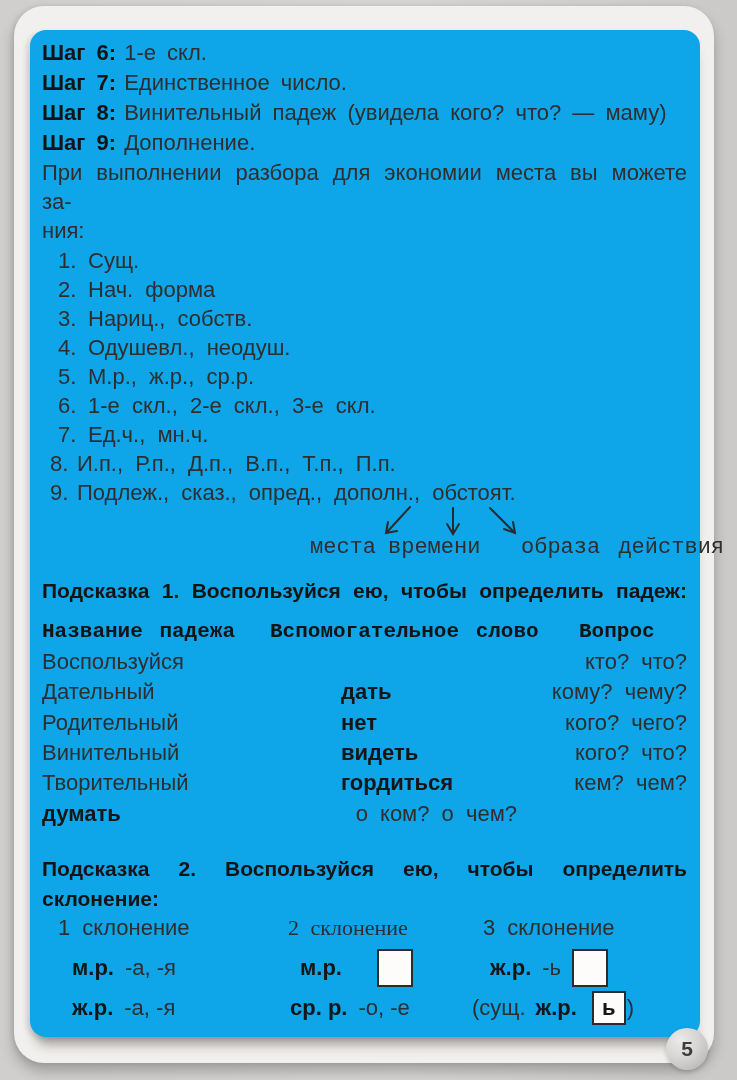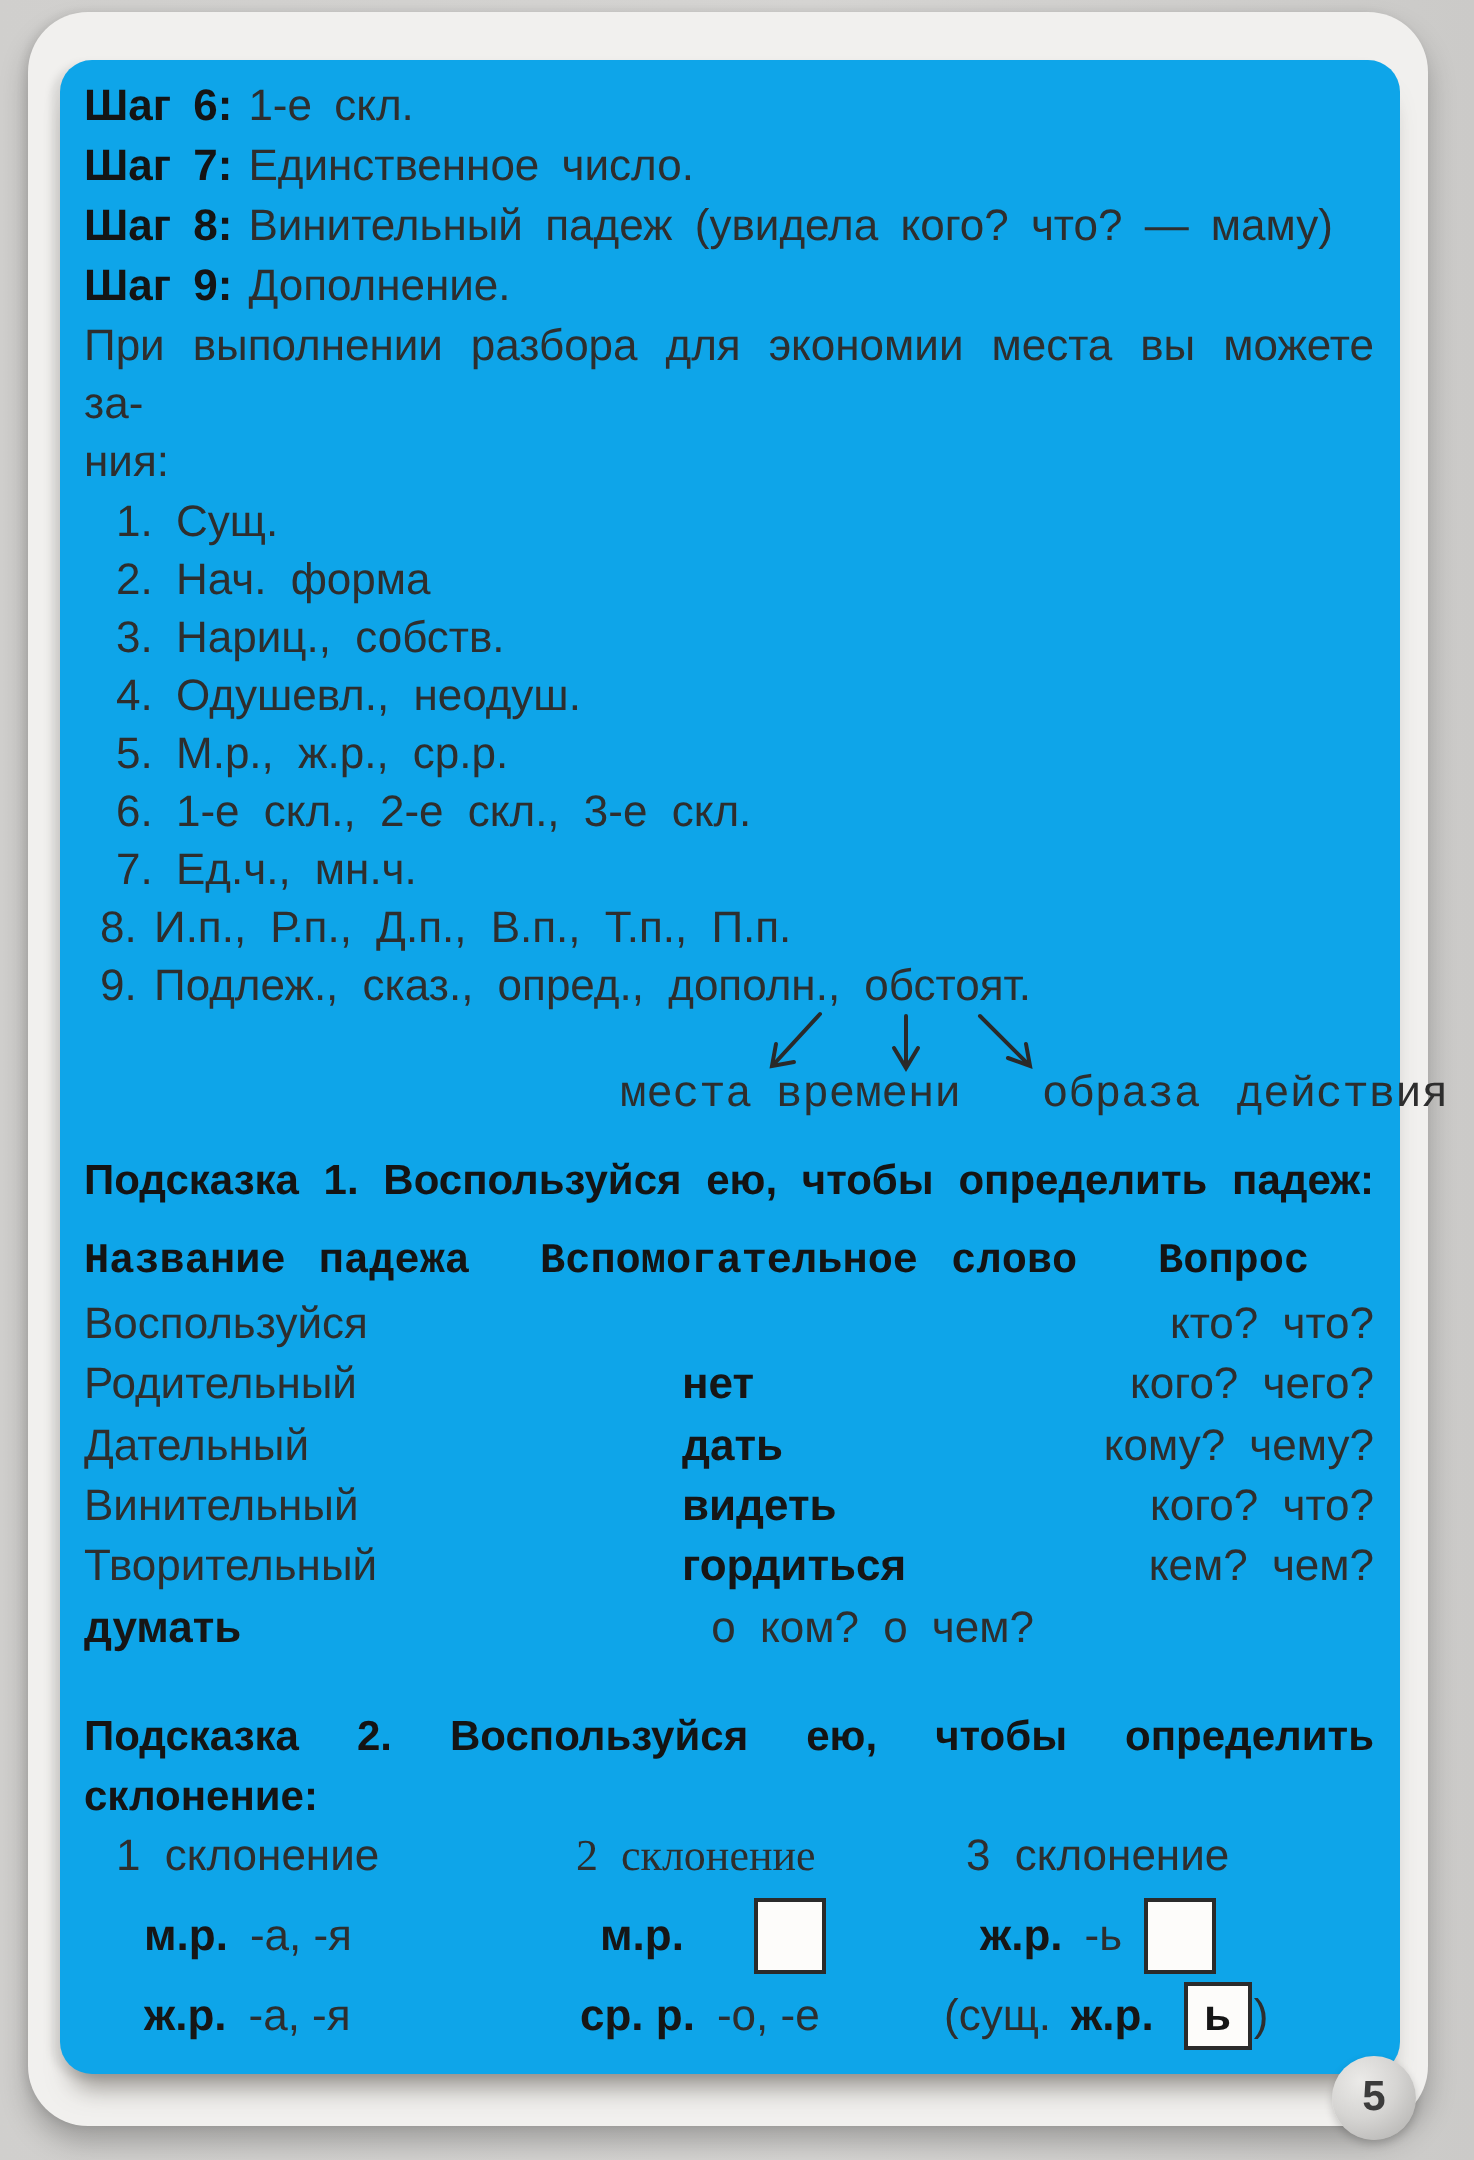--- a/index.html
+++ b/index.html
@@ -139,28 +139,28 @@
         <span class="h1h-2">Вспомогательное слово</span>
         <span class="h1h-3">Вопрос</span>
       </div>
       <div>
         <div class="h1-row">
             <span class="h1-case">Воспользуйся</span>
             <span class="h1-word"></span>
             <span class="h1-q">кто? что?</span>
           </div>
         <div class="h1-row">
+            <span class="h1-case">Дательный</span>
+            <span class="h1-word">дать</span>
+            <span class="h1-q">кому? чему?</span>
+          </div>
+        <div class="h1-row">
             <span class="h1-case">Родительный</span>
             <span class="h1-word">нет</span>
             <span class="h1-q">кого? чего?</span>
-          </div>
-        <div class="h1-row">
-            <span class="h1-case">Дательный</span>
-            <span class="h1-word">дать</span>
-            <span class="h1-q">кому? чему?</span>
           </div>
         <div class="h1-row">
             <span class="h1-case">Винительный</span>
             <span class="h1-word">видеть</span>
             <span class="h1-q">кого? что?</span>
           </div>
         <div class="h1-row">
             <span class="h1-case">Творительный</span>
             <span class="h1-word">гордиться</span>
             <span class="h1-q">кем? чем?</span>

